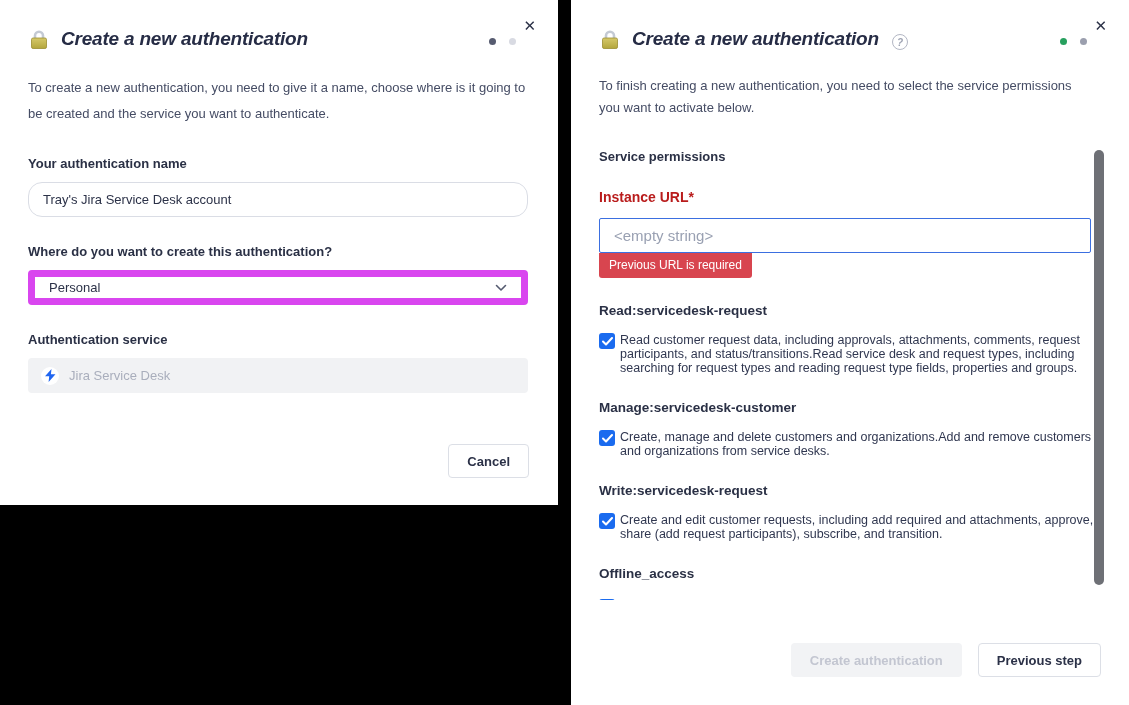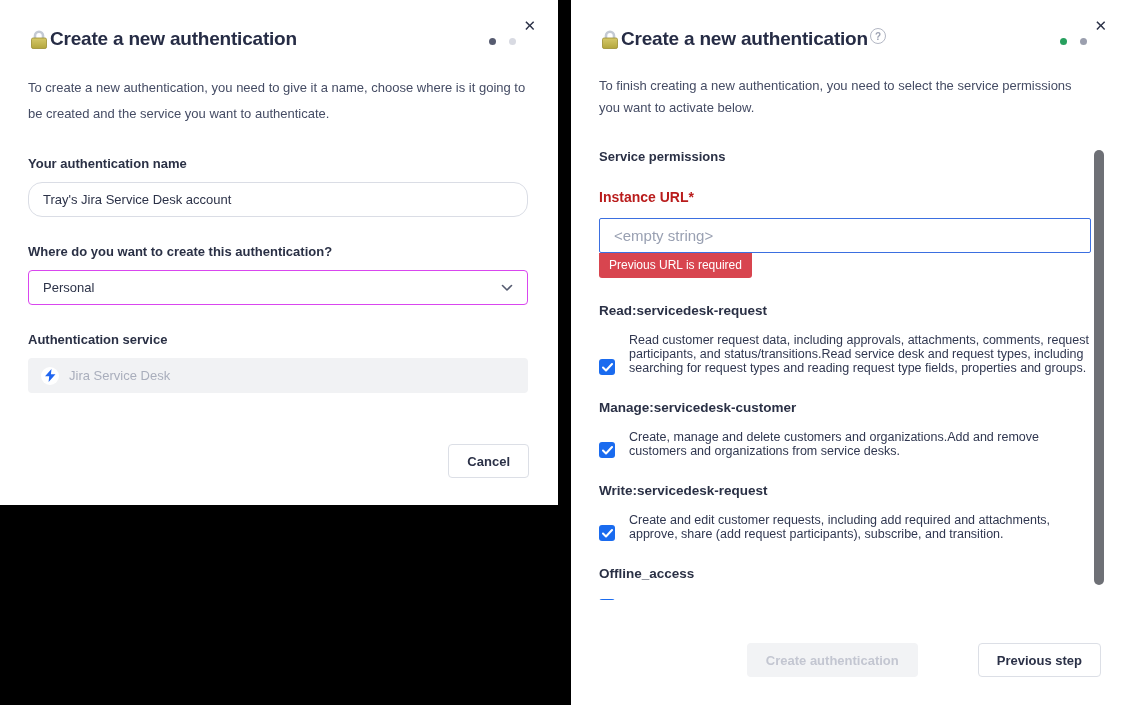--- a/index.html
+++ b/index.html
@@ -10,21 +10,21 @@
     font-family:"Liberation Sans", sans-serif;
     overflow:hidden;
   }
   .modal { position:absolute; background:#fff; }
   .modal-left  { left:0;   top:0; width:558px; height:505px; }
   .modal-right { left:571px; top:0; width:558px; height:705px; }
 
   .modal-pad { padding:28px; position:relative; height:100%; }
 
   
-  .hdr { display:flex; align-items:flex-start; margin-top:0px; }
+  .hdr { display:flex; align-items:flex-end; gap:11px; margin-top:0px;font-style:italic; }
   .hdr-title { font-size:19px; font-weight:700; color:#262c45; letter-spacing:-0.2px; }
   .help-badge {
     width:16px; height:16px; border:1.3px solid #b3b7c4; border-radius:50%;
     display:inline-flex; align-items:center; justify-content:center;
     font-size:10px; color:#9da2b2; font-weight:700; margin-left:2px; flex:none;
   }
   .close-x {
     position:absolute; top:18px; right:22px; font-size:15px; color:#2b3147;
     cursor:pointer; line-height:1;
   }
@@ -36,21 +36,21 @@
   .modal-right .desc { line-height:22px; max-width:497px; }
 
   .field-label { font-size:13px; font-weight:700; color:#2a3045; }
 
   .text-input {
     width:500px; height:35px; border:1px solid #dadde5; border-radius:14px;
     padding:0 14px; font-size:13px; color:#2c3248;
     font-family:"Liberation Sans", sans-serif; outline:none; display:block;
   }
   .select-box {
-    width:500px; height:35px; border:1px solid #d946ef; border-radius:4px;
+    width:500px; height:35px; border:7px solid #d946ef; border-radius:4px;
     padding:0 14px; font-size:13px; color:#2c3248;
     display:flex; align-items:center; justify-content:space-between; cursor:pointer;
   }
   .disabled-input {
     width:500px; height:35px; background:#f1f2f4; border-radius:4px;
     padding:3px 13px; display:flex; align-items:center; gap:10px;
   }
   .disabled-input .svc-text { font-size:13px; color:#a9aebc; }
   .svc-circle {
     width:18px; height:18px; border-radius:50%; background:#fff;
@@ -59,21 +59,21 @@
 
   .btn-row { position:absolute; display:flex; gap:16px; align-items:center; }
   .modal-left  .btn-row { right:29px; bottom:27px; }
   .modal-right .btn-row { right:28px; bottom:28px; }
   .btn {
     height:34px; border-radius:4px; font-size:13px; font-weight:700;
     display:inline-flex; align-items:center; justify-content:center;
     padding:0 18px; cursor:pointer; border:1px solid transparent;
     font-family:"Liberation Sans", sans-serif;
   }
-  .btn-secondary { background:#fff; border-color:#dcdfe6; color:#2b3147;margin-left:44px; }
+  .btn-secondary { background:#fff; border-color:#dcdfe6; color:#2b3147; }
   .btn-primary   { background:#1a66e8; color:#fff; }
   .btn-disabled  { background:#f2f3f5; color:#c3c6d1; cursor:default; }
 
   
   .perm-region {
     position:absolute; top:140px; left:28px; width:497px; height:460px;
     overflow:hidden;
   }
   .scrollbar-thumb {
     position:absolute; top:150px; left:523px; width:10px; height:435px;
@@ -86,21 +86,21 @@
     border:1px solid #3b6fe0; border-radius:2px; padding:0 14px;
     font-size:15px; color:#2c3248; outline:none; display:block;
     font-family:"Liberation Sans", sans-serif;
   }
   .url-input::placeholder { color:#99a0b2; }
   .error-badge {
     display:inline-block; background:#d8454f; color:#fff; font-size:12px;
     padding:5px 10px 6px 10px; border-radius:0 0 3px 3px;
   }
   .perm-section-name { font-size:13.5px; font-weight:700; color:#2a3045; margin-top:25px; }
-  .perm-row { display:flex; gap:14px; align-items:flex-end; margin-top:15px; }
+  .perm-row { display:flex; gap:5px; align-items:flex-start; margin-top:15px; }
   .checkbox {
     width:16px; height:16px; border-radius:3px; background:#1a6bef; flex:none;
     display:inline-flex; align-items:center; justify-content:center; cursor:pointer;
   }
   .perm-desc { font-size:12.5px; line-height:14px; color:#303750; }
 
   .lbl-gap-1 { margin-top:29px; }
   .lbl-gap-2 { margin-top:27px; }
   .input-gap { margin-top:11px; }
 </style>

